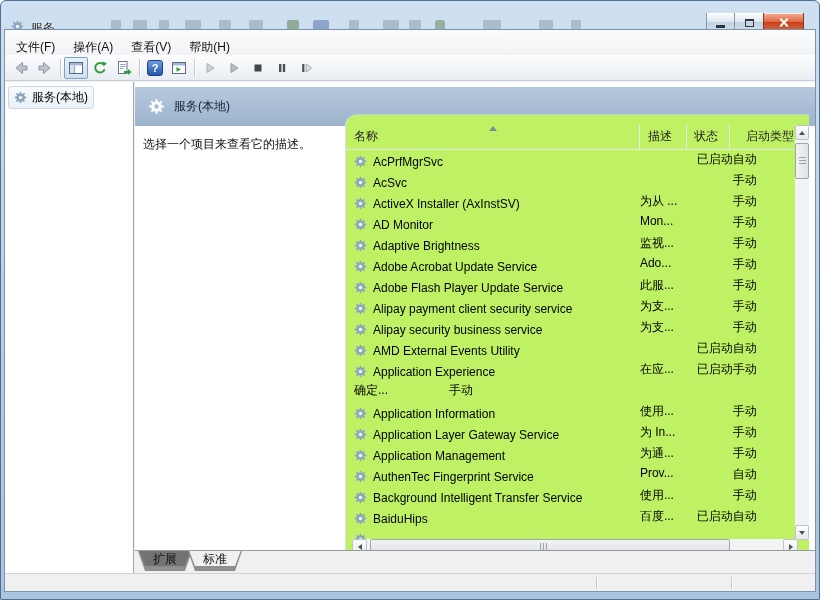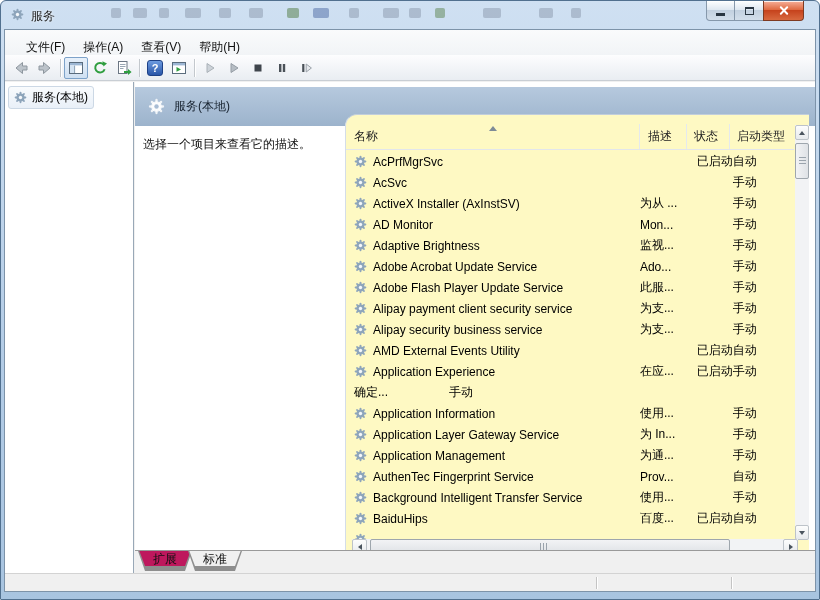--- a/index.html
+++ b/index.html
@@ -3,21 +3,21 @@
 <meta charset="utf-8">
 <style>
   * { margin:0; padding:0; box-sizing:border-box; }
   body { font-family:"Liberation Sans","DejaVu Sans",sans-serif; font-size:12px; color:#000; }
 
   .window { position:relative; width:820px; height:600px; overflow:hidden;
     background:linear-gradient(#cfe0f2,#b3cce6 60%, #a8c4e0);
     border:1px solid #51708f; border-radius:6px 6px 1px 1px; }
 
   
-  .titlebar { position:absolute; left:0; top:0; width:100%; height:19px; }
+  .titlebar { position:absolute; left:0; top:12px; width:100%; height:19px; }
   .titlebar .app-icon { position:absolute; left:10px; top:7px; }
   .titlebar .title { position:absolute; left:30px; top:7px; color:#1c1c1c; text-shadow:0 0 3px #fff; }
   .ghosts { position:absolute; left:100px; top:5px; width:480px; height:16px; }
   .ghosts i { position:absolute; top:2px; height:10px; border-radius:2px; background:#5d6b7e; opacity:.30; }
   .ghosts i.g1{left:10px;width:10px} .ghosts i.g2{left:32px;width:14px} .ghosts i.g3{left:58px;width:10px}
   .ghosts i.g4{left:84px;width:16px} .ghosts i.g5{left:118px;width:12px} .ghosts i.g6{left:148px;width:14px}
   .ghosts i.g7{left:186px;width:12px;background:#4f7a3f;opacity:.5} .ghosts i.g8{left:212px;width:16px;background:#3d5d9c;opacity:.45}
   .ghosts i.g9{left:248px;width:10px} .ghosts i.g10{left:282px;width:16px} .ghosts i.g11{left:308px;width:12px}
   .ghosts i.g12{left:334px;width:10px;background:#4f7a3f;opacity:.45} .ghosts i.g13{left:382px;width:18px}
   .ghosts i.g14{left:438px;width:14px} .ghosts i.g15{left:470px;width:10px}
@@ -33,21 +33,21 @@
   .ic-max { width:9px; height:8px; border:1px solid #2a3642; border-top:2px solid #2a3642; background:transparent; }
   .ic-close { position:relative; width:11px; height:11px; }
   .ic-close::before, .ic-close::after { content:""; position:absolute; left:5px; top:0; width:2px; height:11px; background:#fff; border-radius:1px; }
   .ic-close::before { transform:rotate(45deg);} .ic-close::after { transform:rotate(-45deg);}
 
   
   .frame { position:absolute; left:3px; right:3px; top:28px; bottom:7px;
     background:#f0f0f0; border:1px solid #7d93a9; }
 
   .menubar { position:absolute; left:0; top:0; right:0; height:36px;
-    background:linear-gradient(#fafbfc,#eef1f4); border-bottom:1px solid #dadee3; display:flex; align-items:center; padding-left:12px; }
+    background:linear-gradient(#fafbfc,#eef1f4); border-bottom:1px solid #dadee3; display:flex; align-items:center; padding-left:2px; }
   .menu-item { padding:4px 9px; color:#111; cursor:default; }
 
   .toolbar { position:absolute; left:0; top:25px; right:0; height:26px;
     background:linear-gradient(#fdfdfe,#e9edf2); border-bottom:1px solid #c9ced4; display:flex; align-items:center; padding-left:4px; }
   .tbtn { width:24px; height:22px; display:flex; align-items:center; justify-content:center; border-radius:2px; }
   .tbtn.pressed { background:linear-gradient(#e7f0fa,#cfe0f2); border:1px solid #7da2c9; }
   .tsep { width:1px; height:18px; background:#c3c8cd; box-shadow:1px 0 0 #fff; margin:0 3px; }
   .help-badge { width:16px; height:16px; border-radius:3px; background:linear-gradient(#6d9be0,#2a56a8);
     color:#fff; font-weight:bold; font-size:11px; display:flex; align-items:center; justify-content:center; border:1px solid #1d4187; }
 
@@ -56,30 +56,30 @@
   .tree { position:absolute; left:0; top:0; width:129px; height:100%; background:#fff; border-right:1px solid #99a8b7; }
   .tree-item { margin:4px 3px; padding:2px 5px; display:flex; align-items:center; gap:5px;
     background:linear-gradient(#f9fbfd,#e9f0f8); border:1px solid #ccd8e5; border-radius:3px; width:fit-content; }
 
   .main { position:absolute; left:130px; top:0; right:0; height:100%; background:#fff; }
   .band { position:absolute; left:0; top:5px; right:0; height:39px;
     background:linear-gradient(#b6c9de,#9cb3cc); display:flex; align-items:center; padding-left:13px; gap:9px; color:#16222f; }
   .hint { position:absolute; left:8px; top:54px; color:#111; }
 
   
-  .list-panel { position:absolute; left:210px; top:32px; width:464px; height:440px; background:#fef9c3;
+  .list-panel { position:absolute; left:210px; top:32px; width:464px; height:440px; background:#bef264;
     border-top:1px solid #c2cedb; border-left:1px solid #d4dde8; border-radius:12px 0 0 0; }
   .lheader { position:absolute; left:0; top:9px; height:26px; width:448px; display:flex; border-bottom:1px solid #e2e6eb; }
   .hcell { position:relative; display:flex; align-items:flex-end; padding:0 0 4px 8px; color:#222; border-right:1px solid #e4e9ef; }
-  .hcell.c-name { width:294px; } .hcell.c-desc { width:47px; } .hcell.c-status { width:43px; padding-left:7px;} .hcell.c-startup { width:64px; padding-left:7px; border-right:none;}
+  .hcell.c-name { width:294px; } .hcell.c-desc { width:47px; } .hcell.c-status { width:43px; padding-left:7px;} .hcell.c-startup { width:64px; padding-left:7px; border-right:none;justify-content:flex-end;}
   .sort-up { position:absolute; left:143px; top:2px; width:0; height:0;
     border-left:4px solid transparent; border-right:4px solid transparent; border-bottom:5px solid #7e8b97; }
 
   .rows-clip { position:absolute; left:0; top:36px; width:448px; height:388px; overflow:hidden; }
-  .row { display:flex; height:21px; align-items:center; }
+  .row { display:flex; height:21px; }
   .cell { overflow:hidden; white-space:nowrap; }
   .cell.name { width:294px; display:flex; align-items:center; gap:6px; padding-left:8px; }
   .cell.desc { width:47px; padding-left:8px; } .cell.status { width:43px; padding-left:7px;margin-left:12px; } .cell.startup { width:64px; padding-left:1px; }
   .row.partial { position:absolute; left:0; top:378px; }
 
   
   .vscroll { position:absolute; right:0; top:10px; width:14px; height:415px; background:#f2f3f5; }
   .hscroll { position:absolute; left:6px; bottom:0; width:446px; height:15px; background:#f2f3f5; }
   .sbtn { position:absolute; background:linear-gradient(#fdfdfd,#e7eaed); border:1px solid #bdc3c9; border-radius:2px;
     display:flex; align-items:center; justify-content:center; }
@@ -95,21 +95,21 @@
     background:linear-gradient(90deg,#f2f3f5,#dfe2e6); border:1px solid #9ea6ad; border-radius:2px; }
   .vthumb::after { content:""; position:absolute; left:3px; top:16px; width:7px; height:1px; background:#9aa3ac; box-shadow:0 -3px #9aa3ac, 0 3px #9aa3ac; }
   .hthumb { position:absolute; top:0; left:18px; width:360px; height:15px;
     background:linear-gradient(#f2f3f5,#dfe2e6); border:1px solid #9ea6ad; border-radius:2px; }
   .hthumb::after { content:""; position:absolute; top:3px; left:172px; width:1px; height:7px; background:#9aa3ac; box-shadow:-3px 0 #9aa3ac, 3px 0 #9aa3ac; }
 
   
   .tabstrip { position:absolute; left:0; bottom:0; right:0; height:23px; background:#f0f0f0; border-top:1px solid #9a9a9a; padding-left:3px; display:flex; }
   .tab-o { height:20px; clip-path:polygon(0 0,100% 0,calc(100% - 7px) 100%,7px 100%); background:#8e8e8e; padding:0 1px 1px 1px; margin-right:-4px; }
   .tab-i { height:19px; padding:2px 14px 0 14px; clip-path:polygon(0 0,100% 0,calc(100% - 6px) 100%,6px 100%); background:#f0f0f0; color:#111; }
-  .tab-o.active .tab-i { background:#be185d; }
+  .tab-o.active .tab-i { background:#737373; }
 
   .statusbar { position:absolute; left:0; bottom:0; right:0; height:18px; background:#f0f0f0; border-top:1px solid #d3d3d3; }
   .ssep { position:absolute; top:3px; width:1px; height:12px; background:#c4c4c4; box-shadow:1px 0 0 #fff; }
   .ssep.s1 { left:591px; } .ssep.s2 { left:726px; }
 
   svg { display:block; }
 </style>
 </head>
 <body>
 

